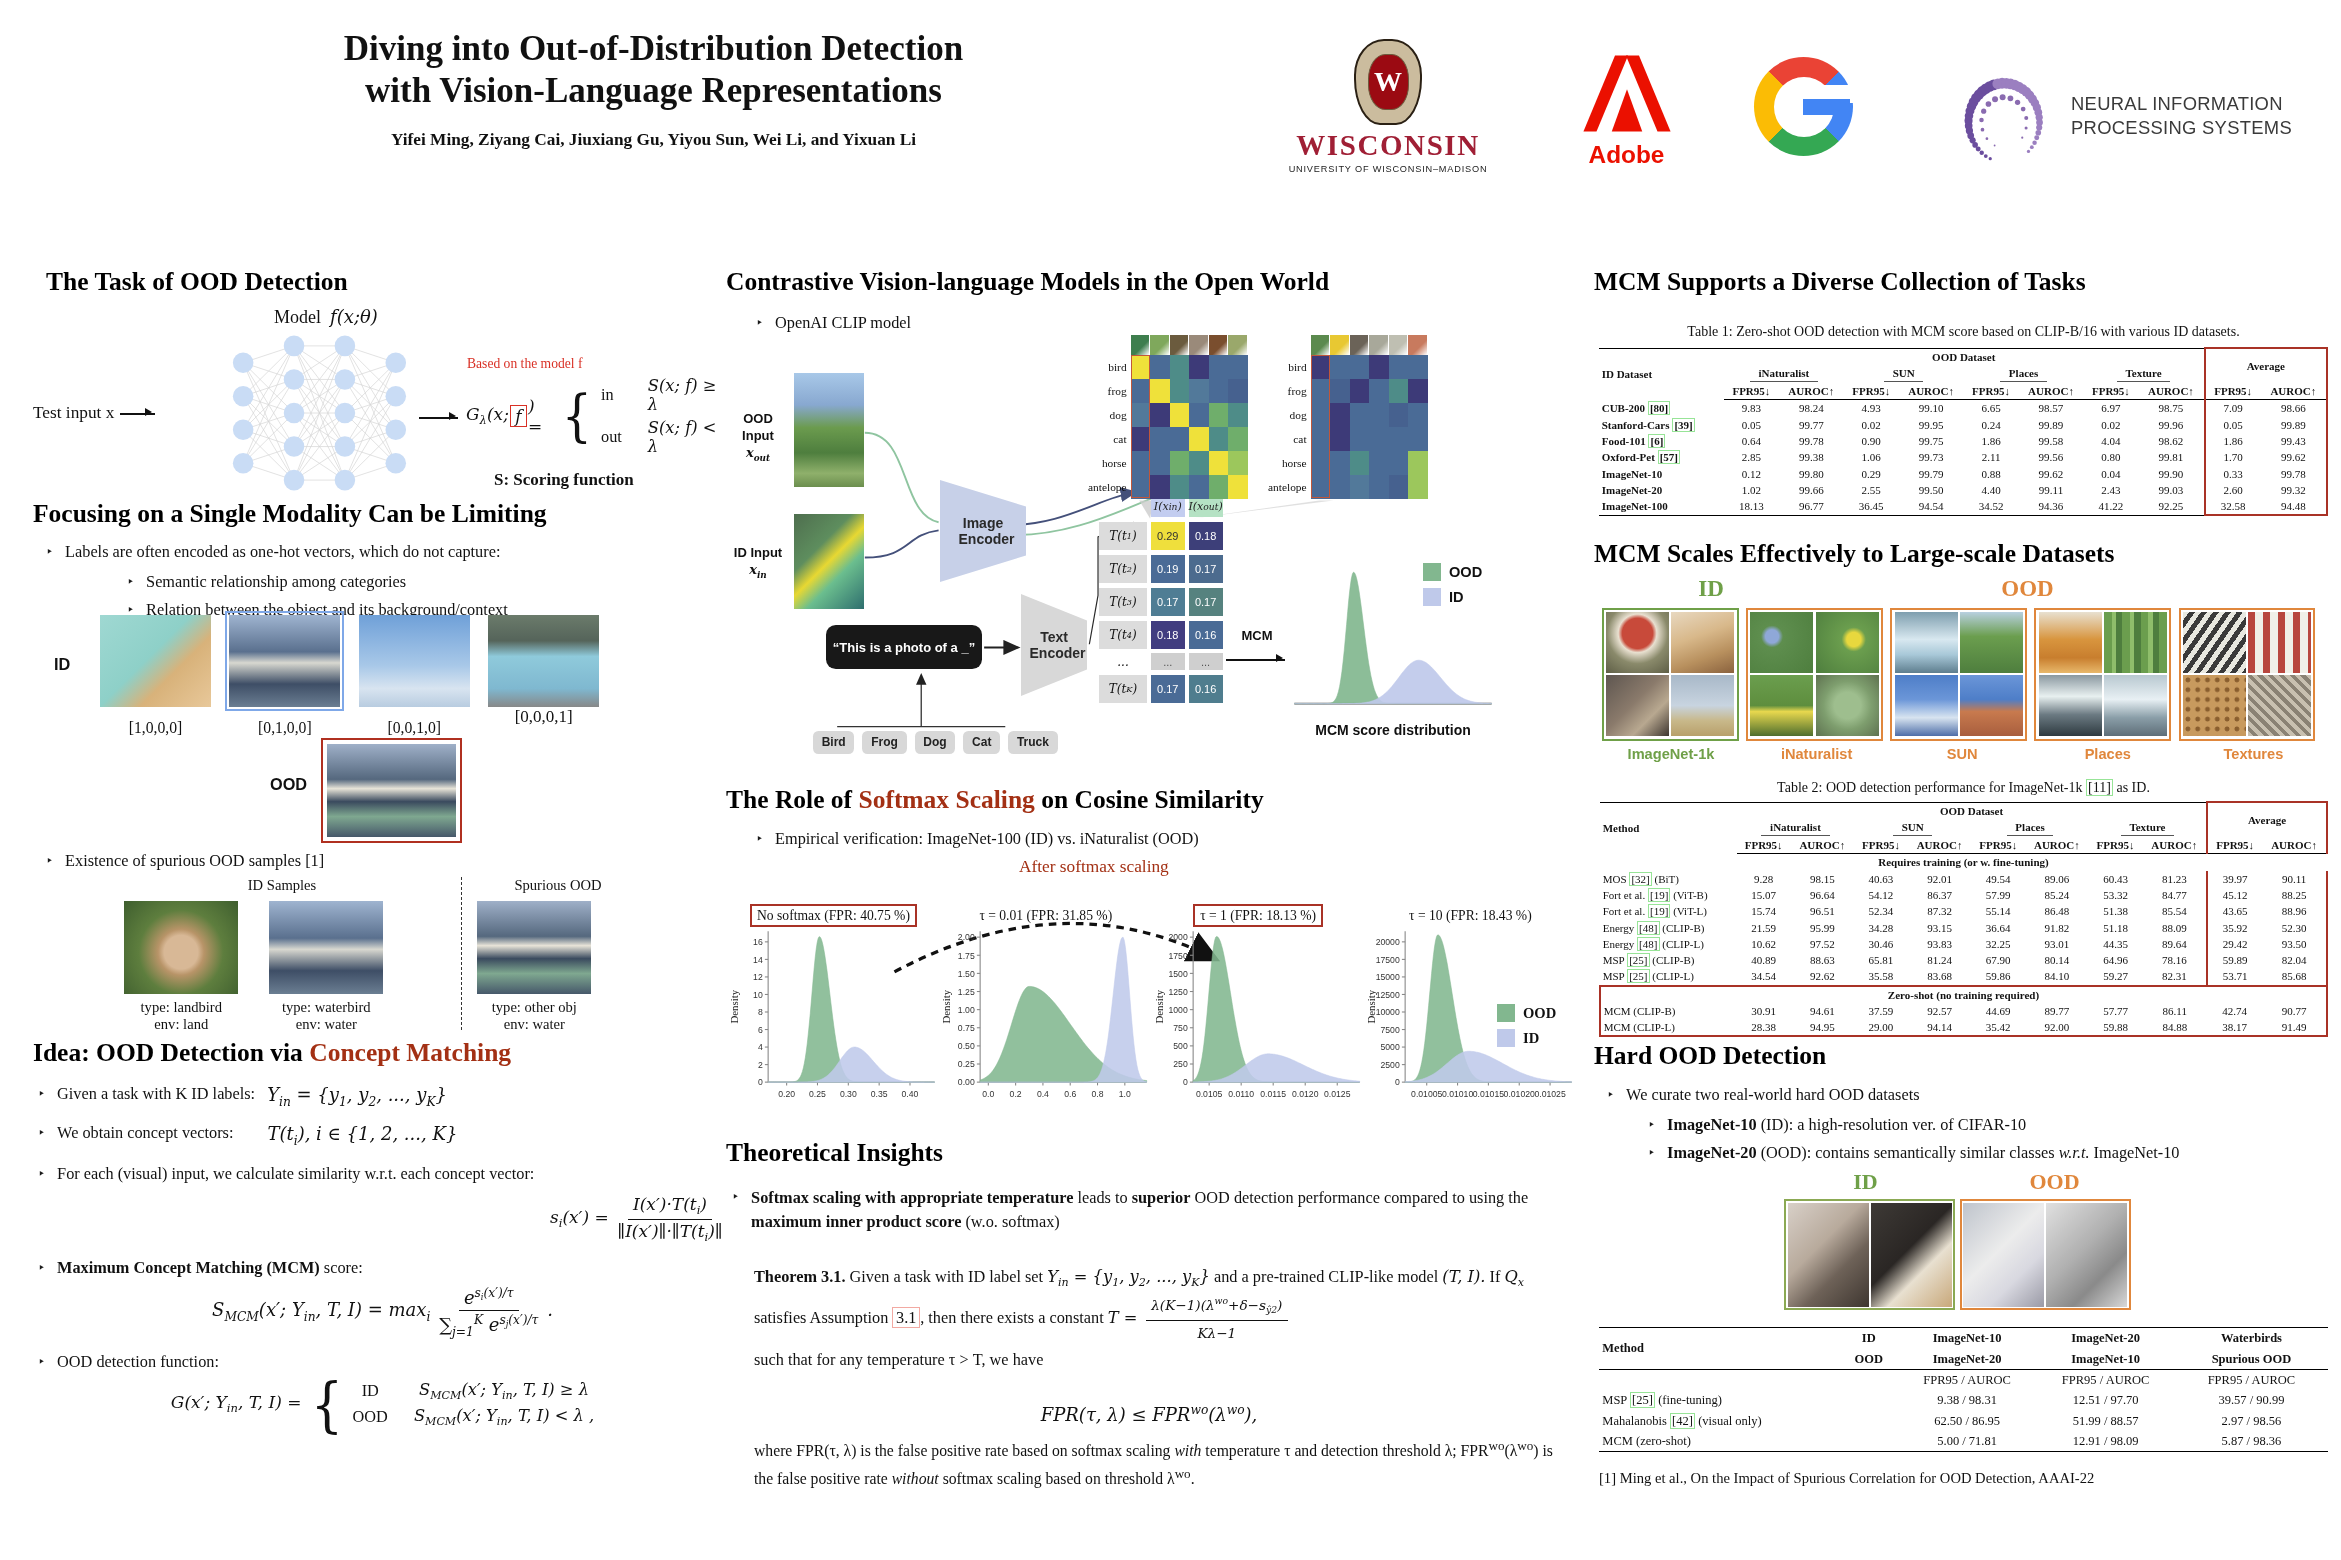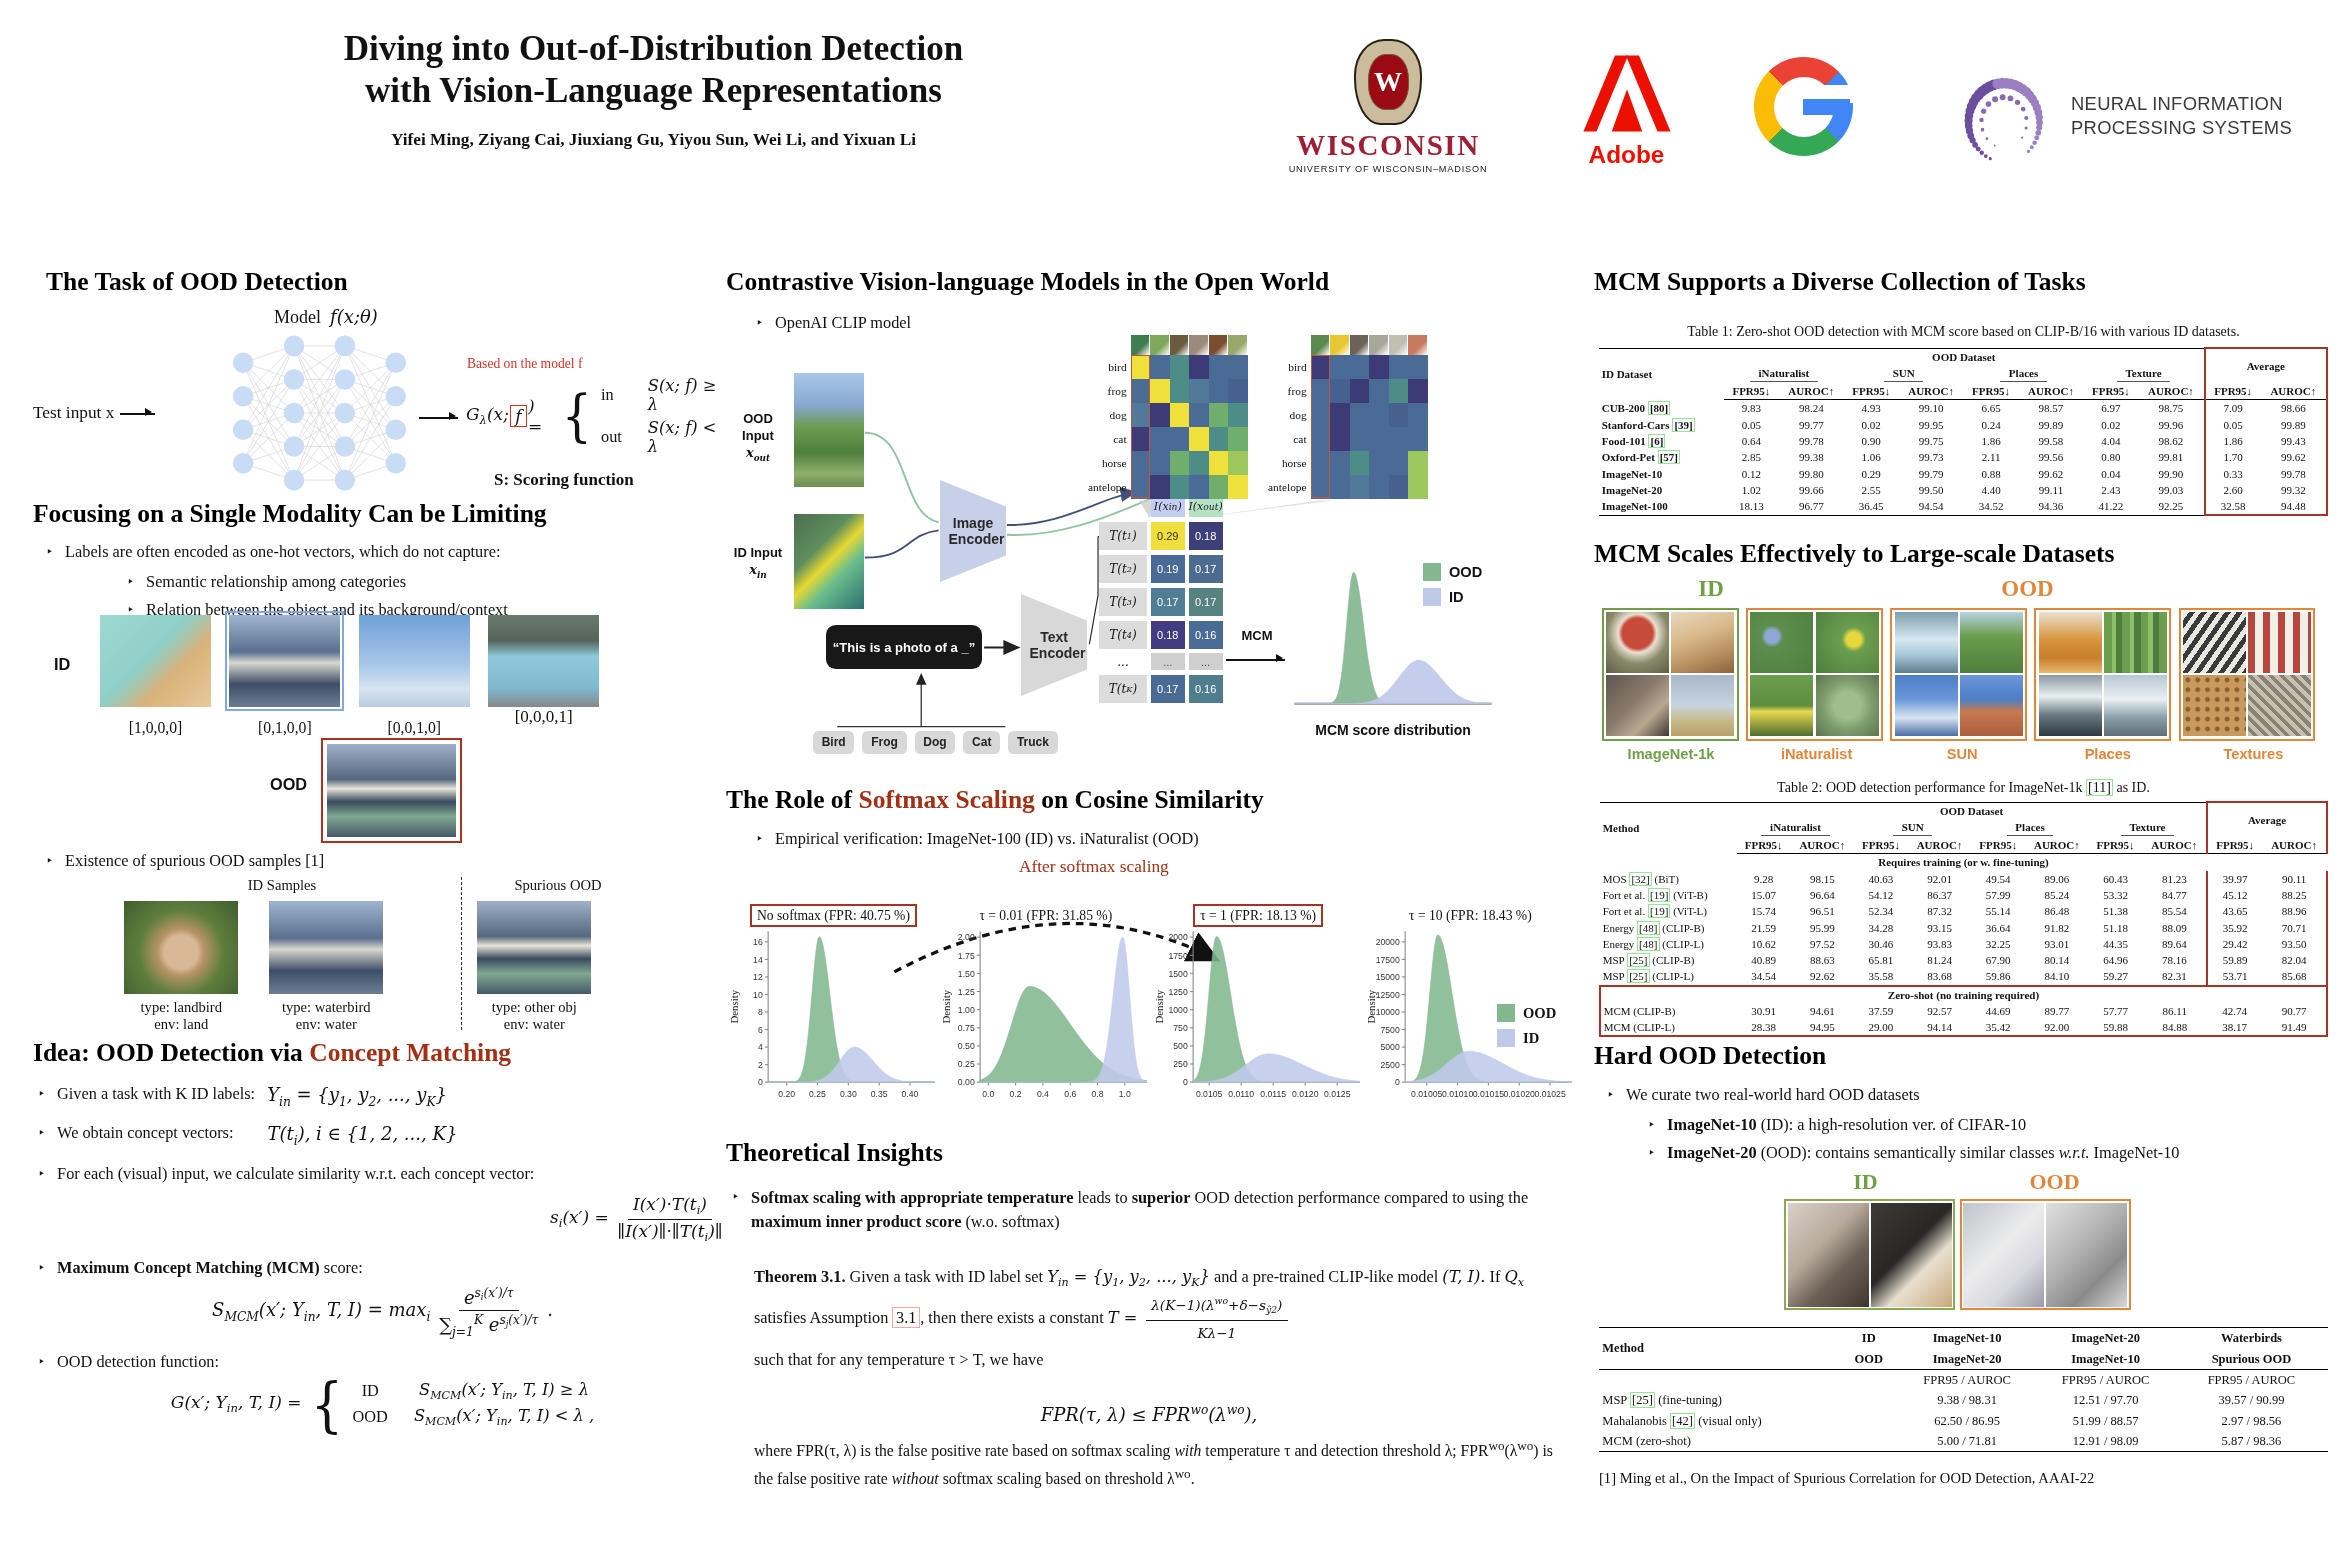--- a/index.html
+++ b/index.html
@@ -486,21 +486,21 @@
       <div class="m" style="font-style:italic;">x<sub>out</sub></div>
     </div>
     <div class="abs ph ph-tree" style="left:68px;top:38px;width:70px;height:114px;"></div>
 
     <div class="abs center sans bold" style="left:0px;top:210px;width:64px;font-size:13px;line-height:1.3;">
       <div>ID Input</div>
       <div class="m" style="font-style:italic;">x<sub>in</sub></div>
     </div>
     <div class="abs ph ph-bird" style="left:68px;top:179px;width:70px;height:95px;"></div>
 
-    <div class="abs enc" style="left:214px;top:145px;width:66px;height:102px;background:#C7D0E8;">
+    <div class="abs enc" style="left:214px;top:145px;width:86px;height:102px;background:#C7D0E8;">
         <span style="width:49px;">Image Encoder</span>
       </div>
 
     <div class="abs" style="left:100px;top:290px;width:156px;height:44px;background:#181818;border-radius:9.8px;display:flex;align-items:center;justify-content:center;">
       <span class="sans bold" style="color:#fff;font-size:13px;">“This is a photo of a _”</span>
     </div>
 
     <div class="abs enc" style="left:295px;top:259px;width:66px;height:102px;background:#D8D8D8;">
         <span style="width:49px;">Text Encoder</span>
       </div>
@@ -1165,21 +1165,21 @@
             <td class="left">Energy <span class="ref">[48]</span> (CLIP-B)</td>
             <td>21.59</td>
             <td>95.99</td>
             <td>34.28</td>
             <td>93.15</td>
             <td>36.64</td>
             <td>91.82</td>
             <td>51.18</td>
             <td>88.09</td>
             <td class="rb-l">35.92</td>
-            <td class="rb-r">70.71</td>
+            <td class="rb-r">52.30</td>
           </tr>
           <tr>
             <td class="left">Energy <span class="ref">[48]</span> (CLIP-L)</td>
             <td>10.62</td>
             <td>97.52</td>
             <td>30.46</td>
             <td>93.83</td>
             <td>32.25</td>
             <td>93.01</td>
             <td>44.35</td>

